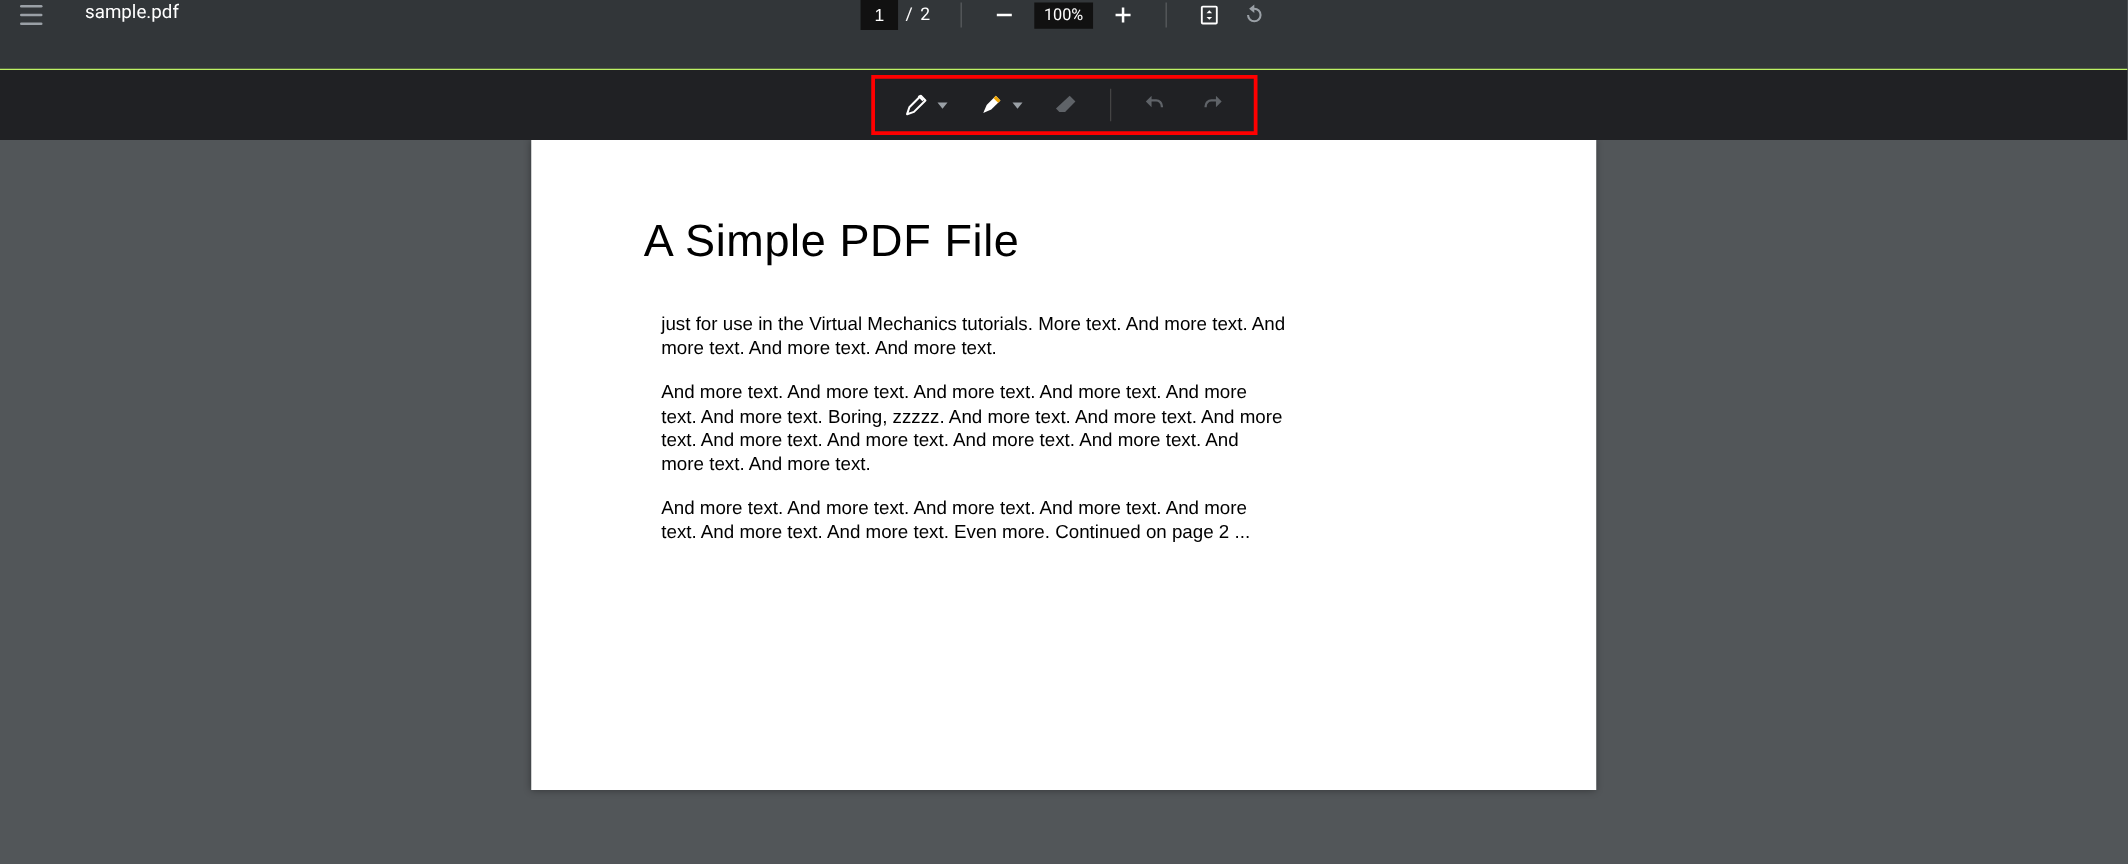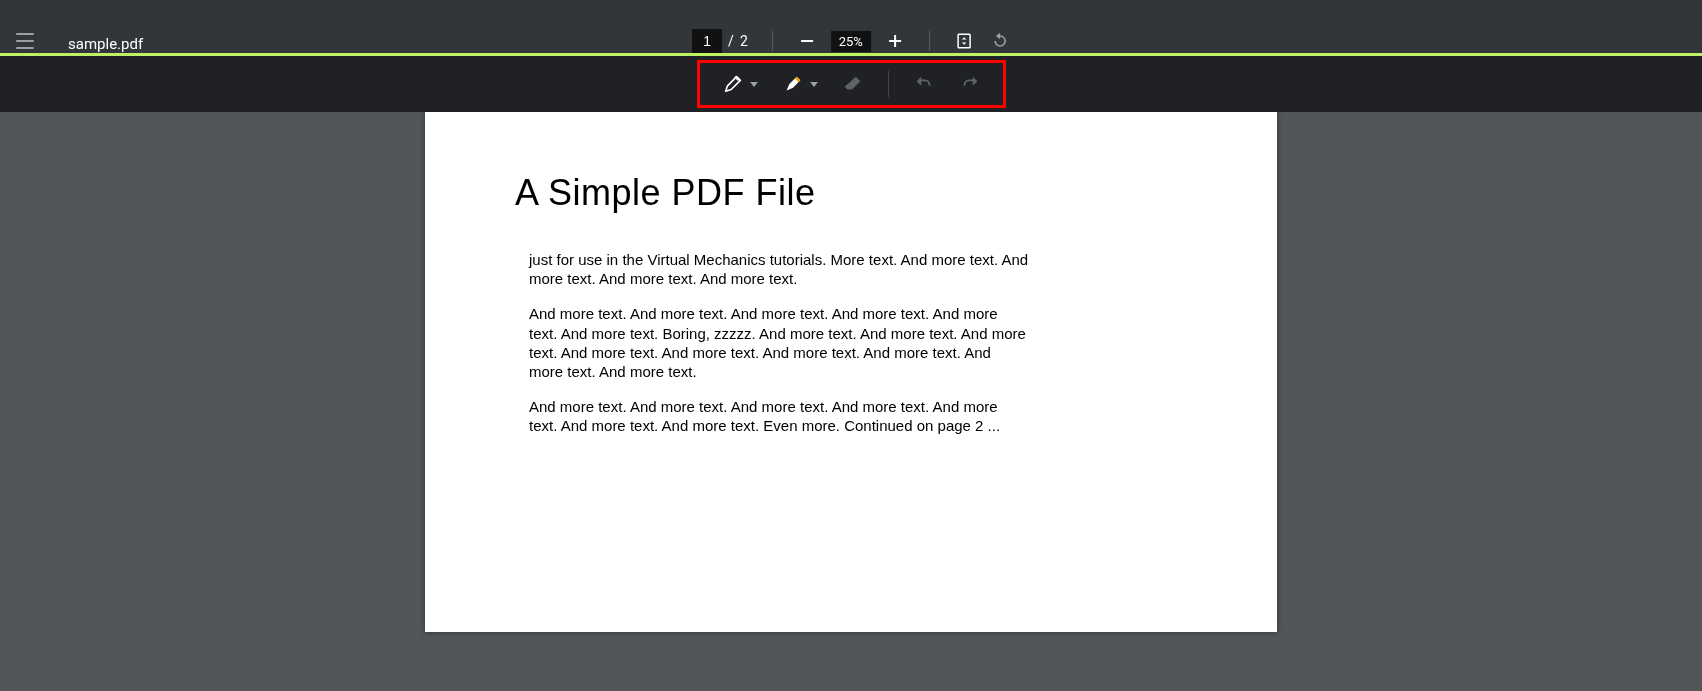--- a/index.html
+++ b/index.html
@@ -4,24 +4,24 @@
   <style>
     * { box-sizing: border-box; margin: 0; padding: 0; }
     html, body { width: 100%; height: 100%; font-family: "Segoe UI", Roboto, Arial, sans-serif; }
     body { background: #525659; display: flex; flex-direction: column; overflow: hidden; }
 
     
     .toolbar-main {
       background: #323639;
       height: 56px;
       display: flex;
-      align-items: flex-end;
+      align-items: flex-start;
       padding: 0 16px;
       color: #fff;
-      border-bottom: 3px solid #bef264;
+      border-bottom: 1px solid #bef264;
     }
     .hamburger {
       width: 24px; height: 24px; display: flex; flex-direction: column;
       justify-content: center; gap: 5px; cursor: pointer;
     }
     .hamburger span { display: block; width: 18px; height: 2px; background: #9aa0a6; border-radius: 1px; }
     .filename { margin-left: 28px; font-size: 15px; }
 
     .center-controls {
       display: flex; align-items: center; gap: 16px;
@@ -92,21 +92,21 @@
       <span>/</span>
       <span>2</span>
     </div>
     <div class="vsep"></div>
     <div class="zoom-ctrls">
       <div class="zoom-btn">
         <svg width="14" height="14" viewBox="0 0 14 14">
             <rect x="1" y="6" width="12" height="2" fill="#fff"></rect>
           </svg>
       </div>
-      <div class="zoom-level">25%</div>
+      <div class="zoom-level">100%</div>
       <div class="zoom-btn">
         <svg width="14" height="14" viewBox="0 0 14 14">
             <rect x="1" y="6" width="12" height="2" fill="#fff"></rect>
             <rect x="6" y="1" width="2" height="12" fill="#fff"></rect>
           </svg>
       </div>
     </div>
     <div class="vsep"></div>
     <div class="plain-icon-btn">
       <svg width="18" height="18" viewBox="0 0 24 24">

